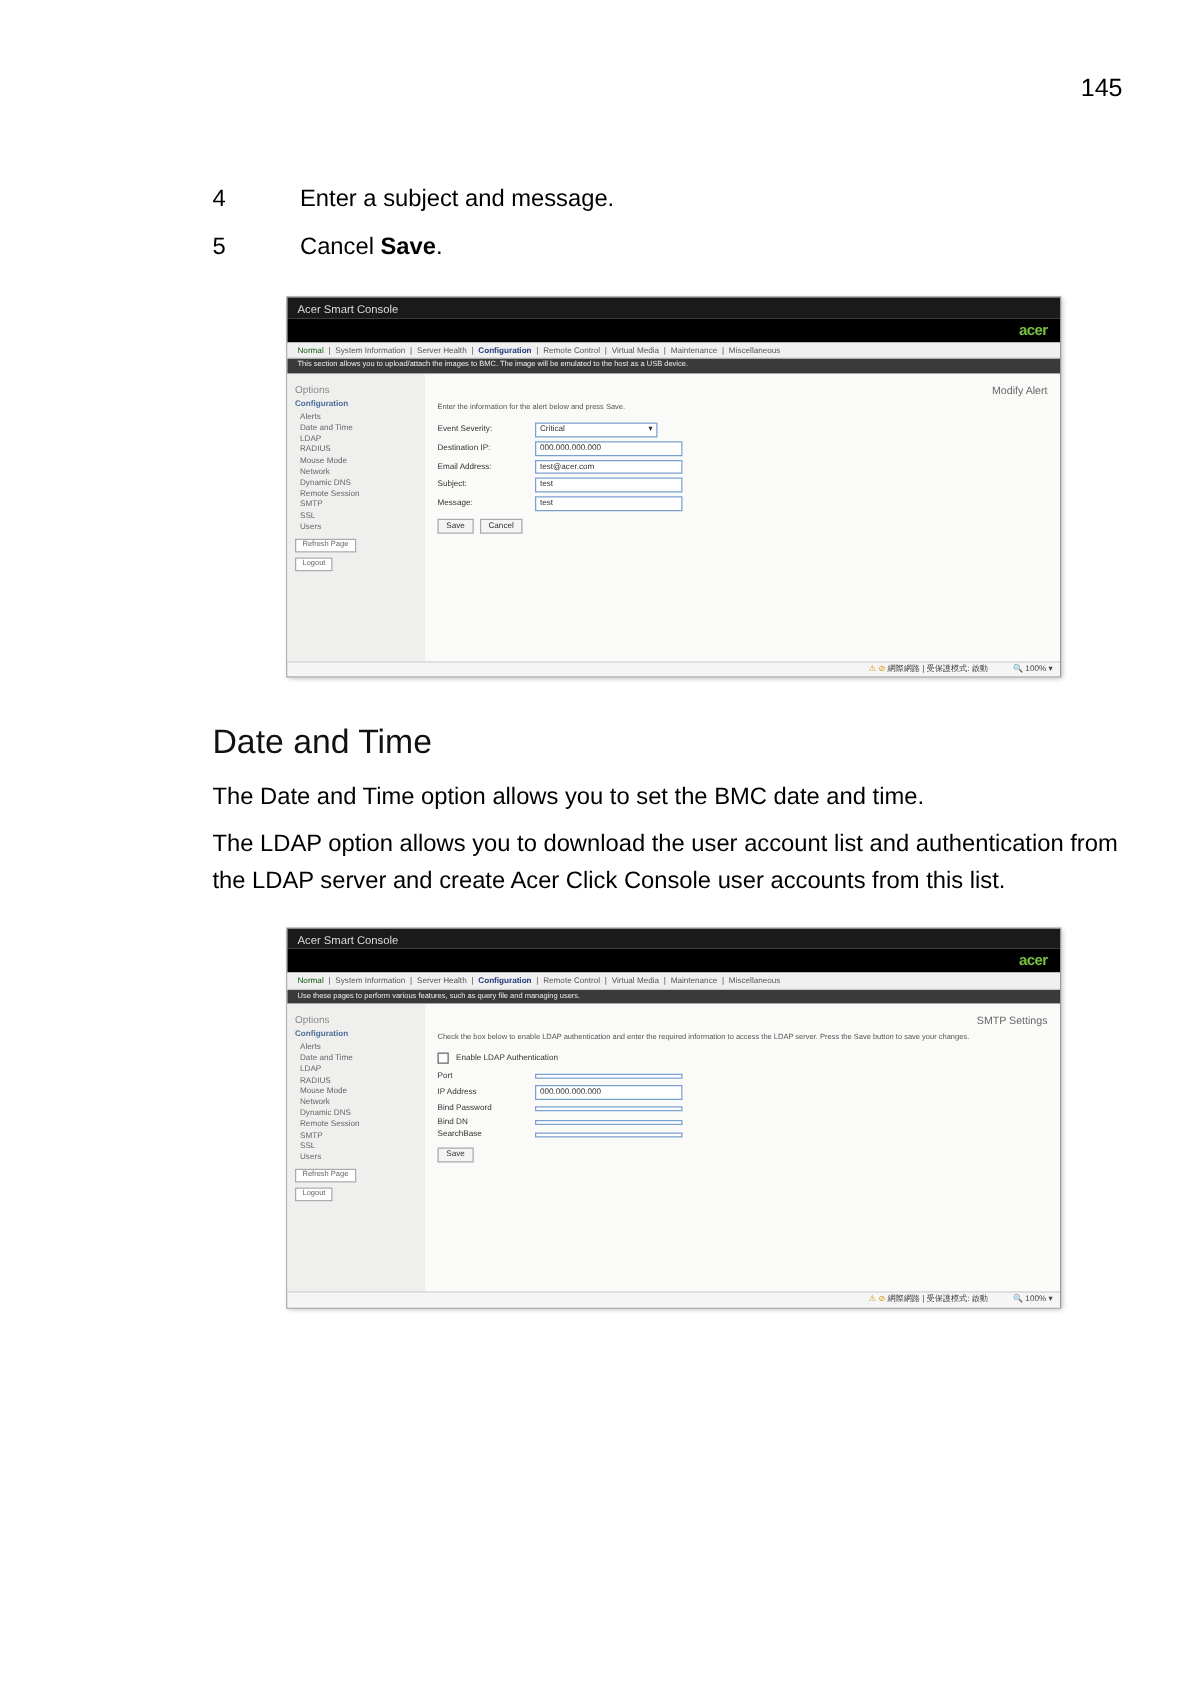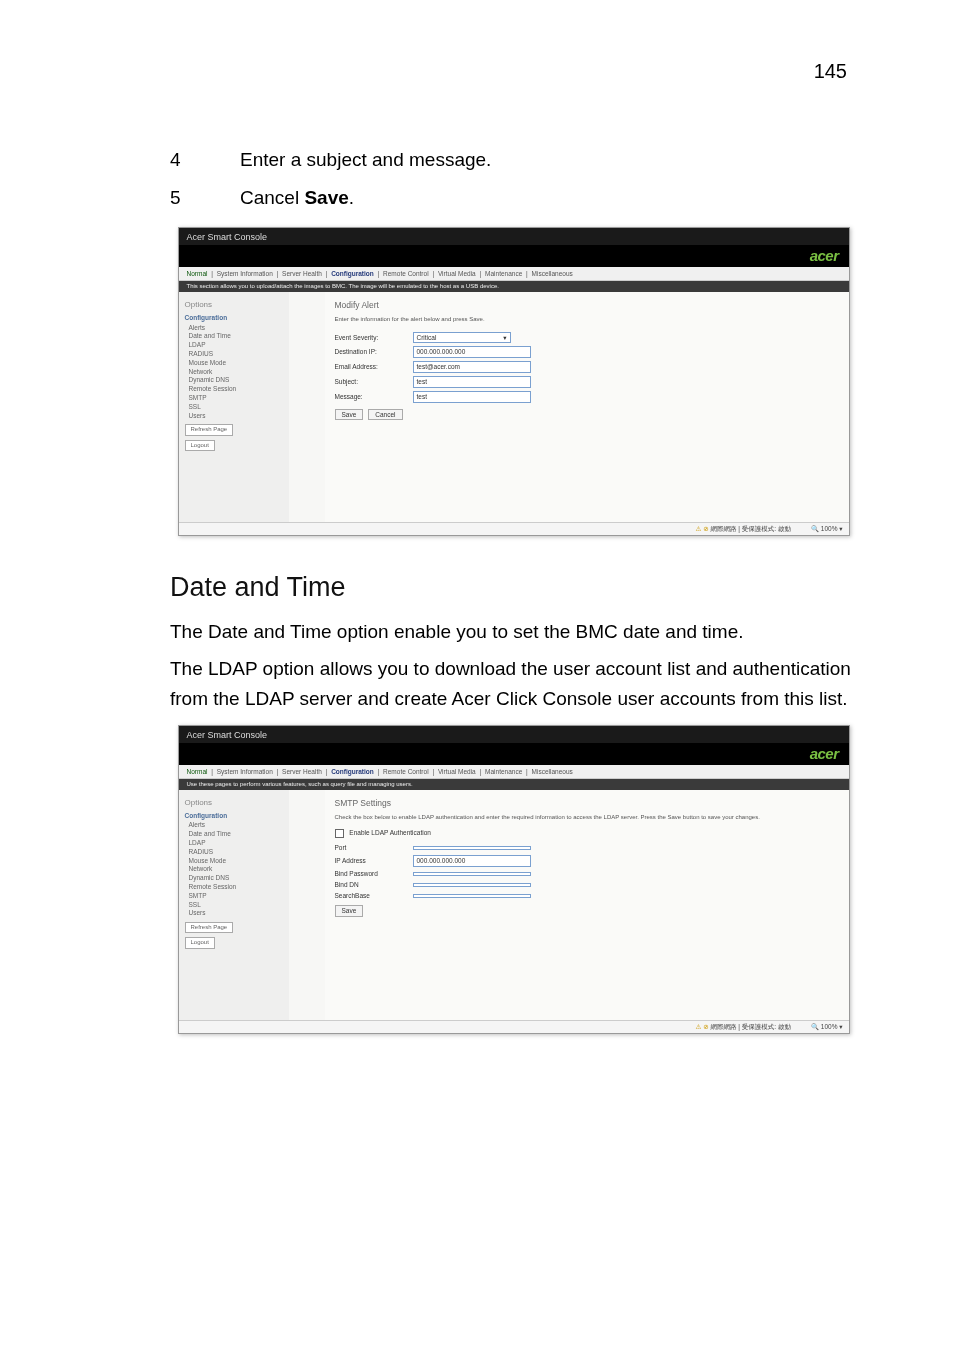--- a/index.html
+++ b/index.html
@@ -5,21 +5,21 @@
   body {
     margin: 0;
     padding: 0;
     font-family: Arial, Helvetica, sans-serif;
     background: #fff;
     width: 954px;
     color: #000;
   }
   .page {
     width: 954px;
-    padding: 60px 97px 80px 170px;
+    padding: 60px 46px 80px 170px;
     box-sizing: border-box;
   }
   .page-number {
     text-align: right;
     font-size: 20px;
     margin-bottom: 60px;
     padding-right: 10px;
   }
   .step-row {
     display: flex;
@@ -40,22 +40,22 @@
     color: #111;
   }
   .body-text {
     font-size: 19px;
     line-height: 1.55;
     margin: 0 0 8px 0;
   }
 
   
   .shot-wrap {
-    margin: 12px auto 0 auto;
-    width: 672px;
+    margin: 22px auto 0 auto;
+    width: 620px;
   }
   .shot {
     border: 1px solid #999;
     box-shadow: 1px 1px 4px rgba(0,0,0,0.25);
     font-size: 7px;
     line-height: 1.2;
     color: #333;
     background: #fff;
   }
   .shot-header {
@@ -65,23 +65,22 @@
     font-size: 9px;
   }
   .shot-logo-row {
     background: #000;
     display: flex;
     justify-content: flex-end;
     padding: 2px 10px;
   }
   .acer-logo {
     color: #7ac043;
-    font-size: 15px;
+    font-size: 12px;
     font-weight: bold;
-    font-style: italic;
     letter-spacing: -0.5px;
   }
   .shot-tabs {
     background: #f0f0f0;
     padding: 3px 6px 2px 6px;
     font-size: 6.5px;
     color: #555;
     border-bottom: 1px solid #ccc;
     white-space: nowrap;
     overflow: hidden;
@@ -92,21 +91,20 @@
   .shot-subbar {
     background: #3a3a3a;
     color: #eee;
     font-size: 6px;
     padding: 2px 8px;
   }
   .shot-body {
     display: flex;
     background: #f7f7f5;
     min-height: 230px;
-    gap: 36px;
   }
   .sidebar {
     width: 110px;
     background: #efefee;
     padding: 8px 6px;
     box-sizing: border-box;
     color: #666;
     font-size: 6.5px;
   }
   .sidebar-title { font-size: 8px; color: #888; margin-bottom: 4px; }
@@ -118,21 +116,21 @@
     background: #fff;
     padding: 1px 5px;
     font-size: 6px;
     margin-top: 4px;
   }
   .main {
     flex: 1;
     padding: 8px 10px;
     background: #fafaf8;
   }
-  .main-title { font-size: 8.5px; color: #666; margin-bottom: 6px; }
+  .main-title { font-size: 8.5px; color: #666; margin-bottom: 6px; text-align: right; }
   .main-desc { font-size: 6px; color: #555; margin-bottom: 8px; }
   .field-row {
     display: flex;
     align-items: center;
     margin: 3px 0;
     font-size: 6.5px;
   }
   .field-label { width: 78px; color: #333; }
   .field-input {
     border: 1px solid #7aa0d0;
@@ -257,21 +255,21 @@
         </div>
       </div>
       <div class="status-bar">
         <span class="status-icons">網際網路 | 受保護模式: 啟動</span>
         <span><span>🔍</span> <span>100%</span> ▾</span>
       </div>
     </div>
   </div>
 
   <h2 class="section-title">Date and Time</h2>
-  <p class="body-text">The Date and Time option enable you to set the BMC date and time.</p>
+  <p class="body-text">The Date and Time option allows you to set the BMC date and time.</p>
 
   <p class="body-text">The LDAP option allows you to download the user account list and authentication from the LDAP server and create Acer Click Console user accounts from this list.</p>
 
   <div class="shot-wrap">
     <div class="shot">
       <div class="shot-header">Acer Smart Console</div>
       <div class="shot-logo-row">
         <span class="acer-logo">acer</span>
       </div>
       <div class="shot-tabs">

